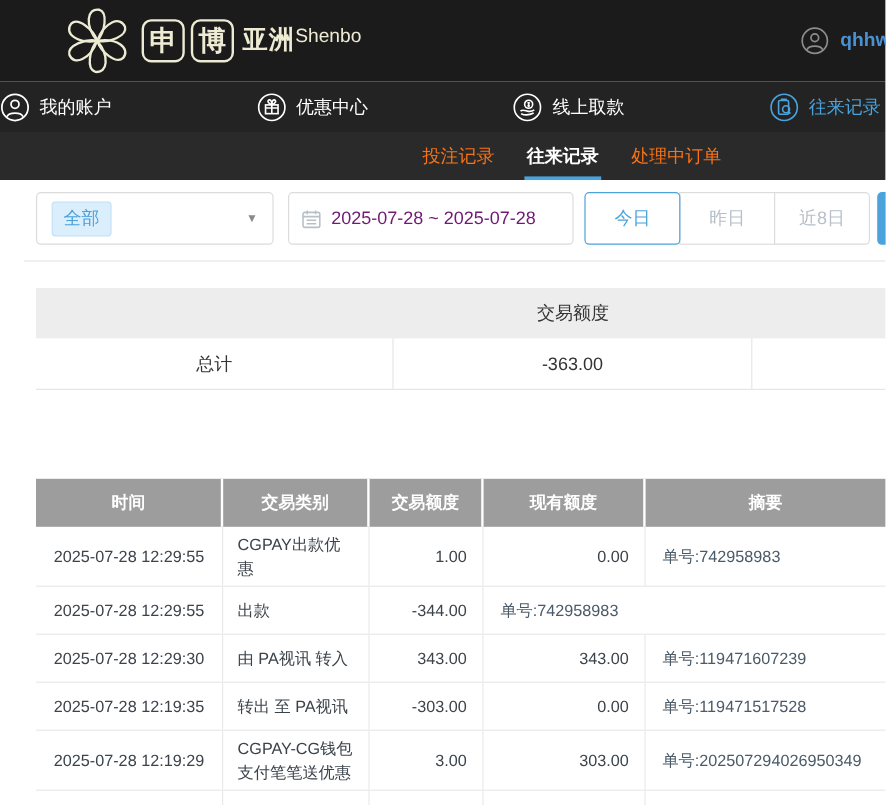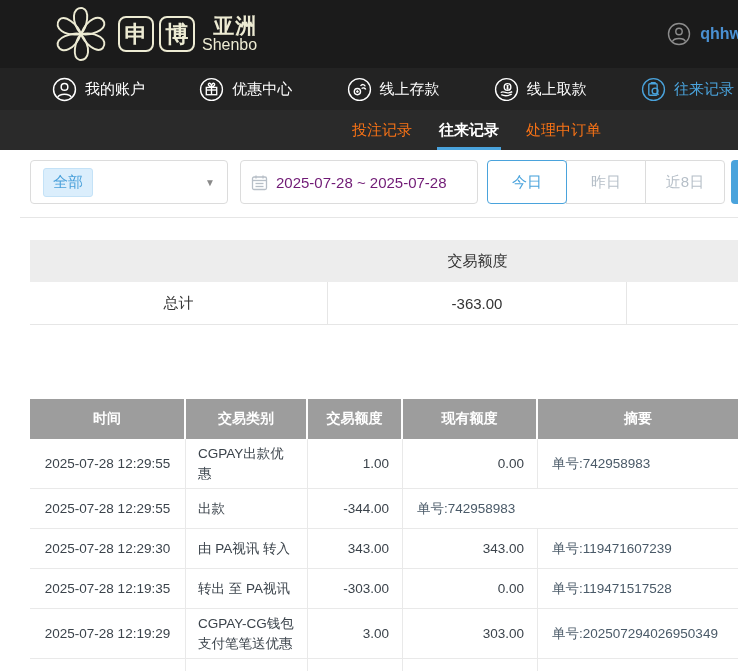--- a/index.html
+++ b/index.html
@@ -6,30 +6,30 @@
   html,body { width:738px; height:671px; overflow:hidden; background:#fff;
     font-family:"Liberation Sans","DejaVu Sans",sans-serif; }
 
   
   .top-header { height:68px; background:#1b1b1b; display:flex; align-items:center; position:relative; }
   .logo { display:flex; align-items:center; margin-left:52px; }
   .logo-flower { width:58px; height:58px; margin-right:8px; }
   .logo-box { width:36px; height:36px; border:2px solid #edebd3; border-radius:8px;
     color:#edebd3; font-size:23px; font-weight:bold; display:flex; align-items:center;
     justify-content:center; margin-right:5px; }
-  .logo-txtcol { display:flex; flex-direction:column; line-height:1.05; margin-left:2px;text-align:right; }
+  .logo-txtcol { display:flex; flex-direction:row; line-height:1.05; margin-left:2px;text-align:right; }
   .logo-cn-sub { color:#edebd3; font-size:21px; font-weight:bold; letter-spacing:1px; }
   .logo-en { color:#edebd3; font-size:16px; }
   .user-area { position:absolute; right:0; top:0; height:68px; display:flex; align-items:center; }
   .user-area svg { width:24px; height:24px; margin-right:9px; }
   .user-name { color:#4a90d2; font-size:16px; font-weight:bold; margin-right:-4px; }
 
   
   .nav-bar { height:42px; background:#232323; display:flex; align-items:center;
-    padding-left:52px; padding-right:4px; justify-content:space-between; }
+    padding-right:4px; justify-content:space-between; }
   .nav-item { display:flex; align-items:center; cursor:pointer; white-space:nowrap; }
   .nav-item svg { width:25px; height:25px; margin-right:8px; }
   .nav-item .lbl { color:#fff; font-size:15px; }
   .nav-item.active .lbl { color:#4aa3dc; }
 
   
   .tab-bar { height:40px; background:#2a2a2a; display:flex; align-items:stretch;
     padding-left:352px; gap:27px; }
   .tab { display:flex; align-items:center; color:#f97316; font-size:15px;
     cursor:pointer; position:relative; white-space:nowrap; }
@@ -134,29 +134,20 @@
       <rect x="7" y="10" width="10" height="7"></rect>
         <line x1="7" y1="12.5" x2="17" y2="12.5"></line>
       <line x1="12" y1="10" x2="12" y2="17"></line>
       <path d="M12 10 C 9 9 8 6.5 10 6 C 11.5 5.7 12 8 12 10 C 12 8 12.5 5.7 14 6 C 16 6.5 15 9 12 10 Z"></path>
     </svg>
     <span class="lbl">优惠中心</span>
   </div>
   <div class="nav-item">
     <svg viewBox="0 0 24 24" fill="none" stroke="#fff" stroke-width="1.3">
       <circle cx="12" cy="12" r="10.5"></circle>
-      <circle cx="10" cy="14" r="3"></circle>
-        <path d="M8.8 14 h2.4 M10 12.8 v2.4"></path>
-      <path d="M13 8.5 C 14.5 6.5 17 7 17.5 9 M14 11 C 15.5 10 17.5 10.5 18 12"></path>
-    </svg>
-    <span class="lbl">线上存款</span>
-  </div>
-  <div class="nav-item">
-    <svg viewBox="0 0 24 24" fill="none" stroke="#fff" stroke-width="1.3">
-      <circle cx="12" cy="12" r="10.5"></circle>
       <circle cx="13" cy="9.5" r="3.2"></circle>
         <path d="M12 8.3 h2 M12 10.7 h2 M13 8.3 v3.6"></path>
       <path d="M6.5 15 C 8 13.5 10 14.5 12 15 C 14 15.5 16 15 17.5 14 M7 17 C 10 18.5 14 18 17 16.5"></path>
     </svg>
     <span class="lbl">线上取款</span>
   </div>
   <div class="nav-item active">
     <svg viewBox="0 0 24 24" fill="none" stroke="#4aa3dc" stroke-width="1.3">
       <circle cx="12" cy="12" r="10.5"></circle>
       <rect x="7.5" y="6.5" width="8" height="11" rx="1"></rect>

